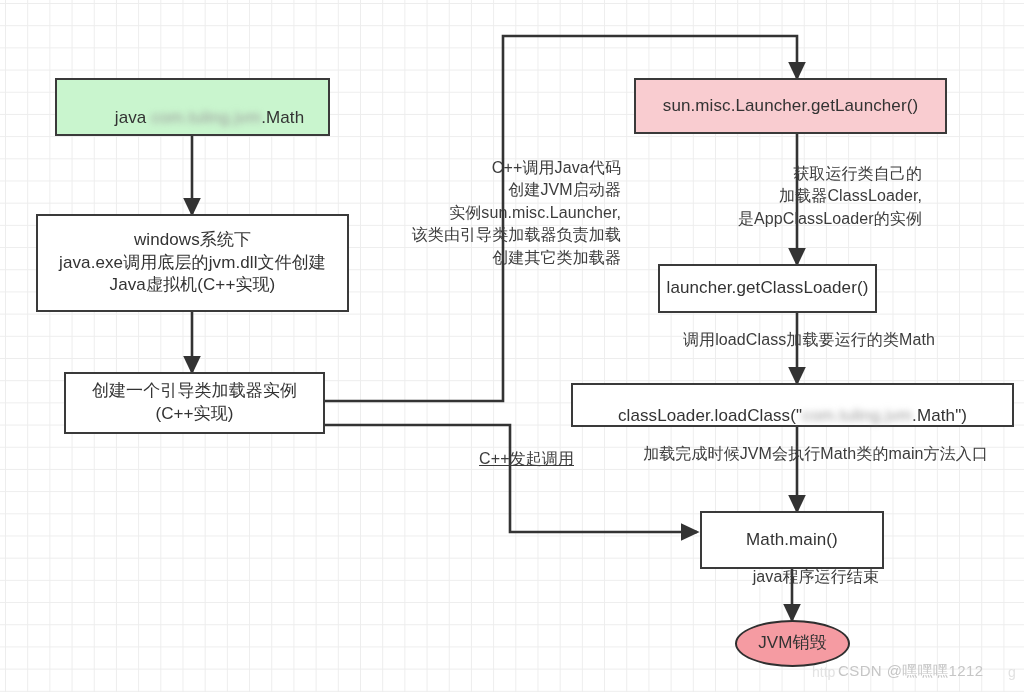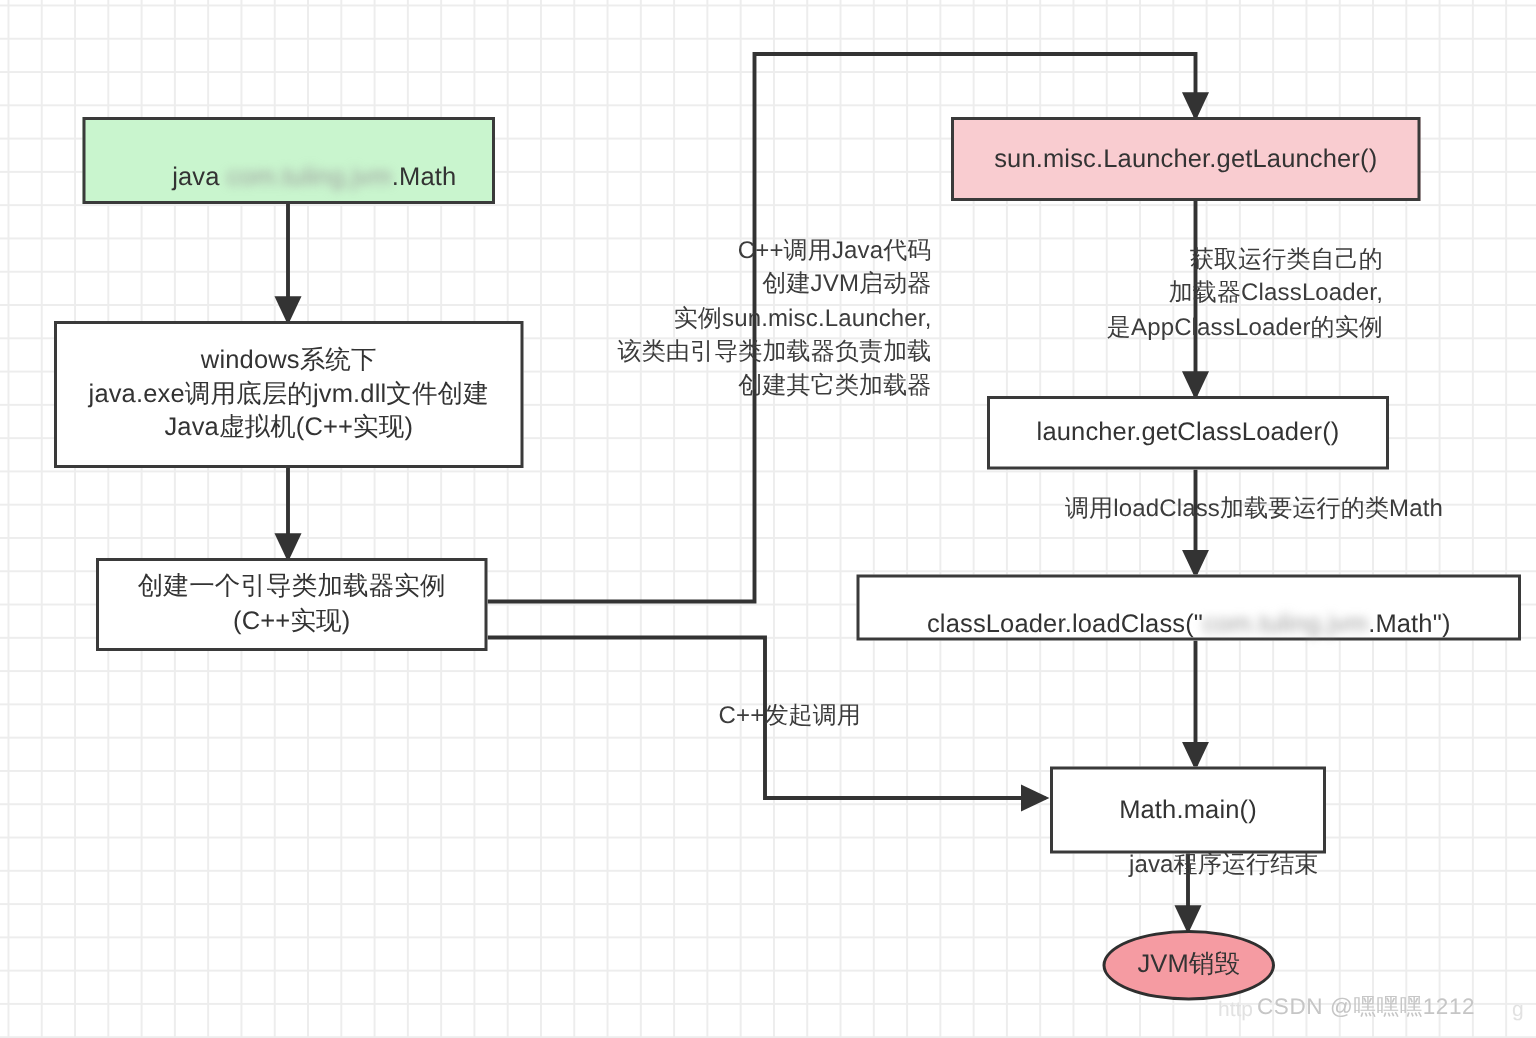--- a/index.html
+++ b/index.html
@@ -119,21 +119,21 @@
 
   <div class="node" style="left:36px; top:214px; width:313px; height:98px;">windows系统下
 java.exe调用底层的jvm.dll文件创建
 Java虚拟机(C++实现)</div>
 
   <div class="node" style="left:64px; top:372px; width:261px; height:62px;">创建一个引导类加载器实例
 (C++实现)</div>
 
   <div class="node pink" style="left:634px; top:78px; width:313px; height:56px;">sun.misc.Launcher.getLauncher()</div>
 
-  <div class="node" style="left:658px; top:264px; width:268px; height:49px;">launcher.getClassLoader()</div>
+  <div class="node" style="left:658px; top:264px; width:219px; height:49px;">launcher.getClassLoader()</div>
 
   <div class="node" style="left:571px; top:383px; width:443px; height:44px;">
     <span>
       <span>classLoader.loadClass("</span><span class="blur-text">com.tuling.jvm</span><span>.Math")</span>
     </span>
   </div>
 
   <div class="node" style="left:700px; top:511px; width:184px; height:58px;">Math.main()</div>
 
   <div class="node ellipse" style="left:735px; top:620px; width:115px; height:47px; font-size:17px;">JVM销毁</div>
@@ -141,24 +141,25 @@
   <div class="label" style="left:393px; top:157px; width:228px;">C++调用Java代码
 创建JVM启动器
 实例sun.misc.Launcher,
 该类由引导类加载器负责加载
 创建其它类加载器</div>
 
   <div class="label" style="left:672px; top:163px; width:250px;">获取运行类自己的
 加载器ClassLoader,
 是AppClassLoader的实例</div>
 
-  <div class="label" style="left:668px; top:329px; width:294px;">调用loadClass加载要运行的类Math</div>
+  <div class="label" style="left:641px; top:329px; width:294px;">调用loadClass加载要运行的类Math</div>
 
+  <div class="label" style="left:598px; top:443px; width:390px;">加载完成时候JVM会执行Math类的main方法入口</div>
 
-  <div class="label" style="left:448px; top:467px; width:126px;">C++发起调用</div>
+  <div class="label" style="left:448px; top:448px; width:126px;text-decoration:underline;">C++发起调用</div>
 
   <div class="label" style="left:707px; top:566px; width:172px;">java程序运行结束</div>
 
   <div class="wm-ghost" style="left:812px; top:664px;">http</div>
   <div class="watermark" style="left:838px; top:662px;">CSDN @嘿嘿嘿1212</div>
   <div class="wm-ghost" style="left:1008px; top:664px;">g</div>
 
 </div>
 
 </body></html>

